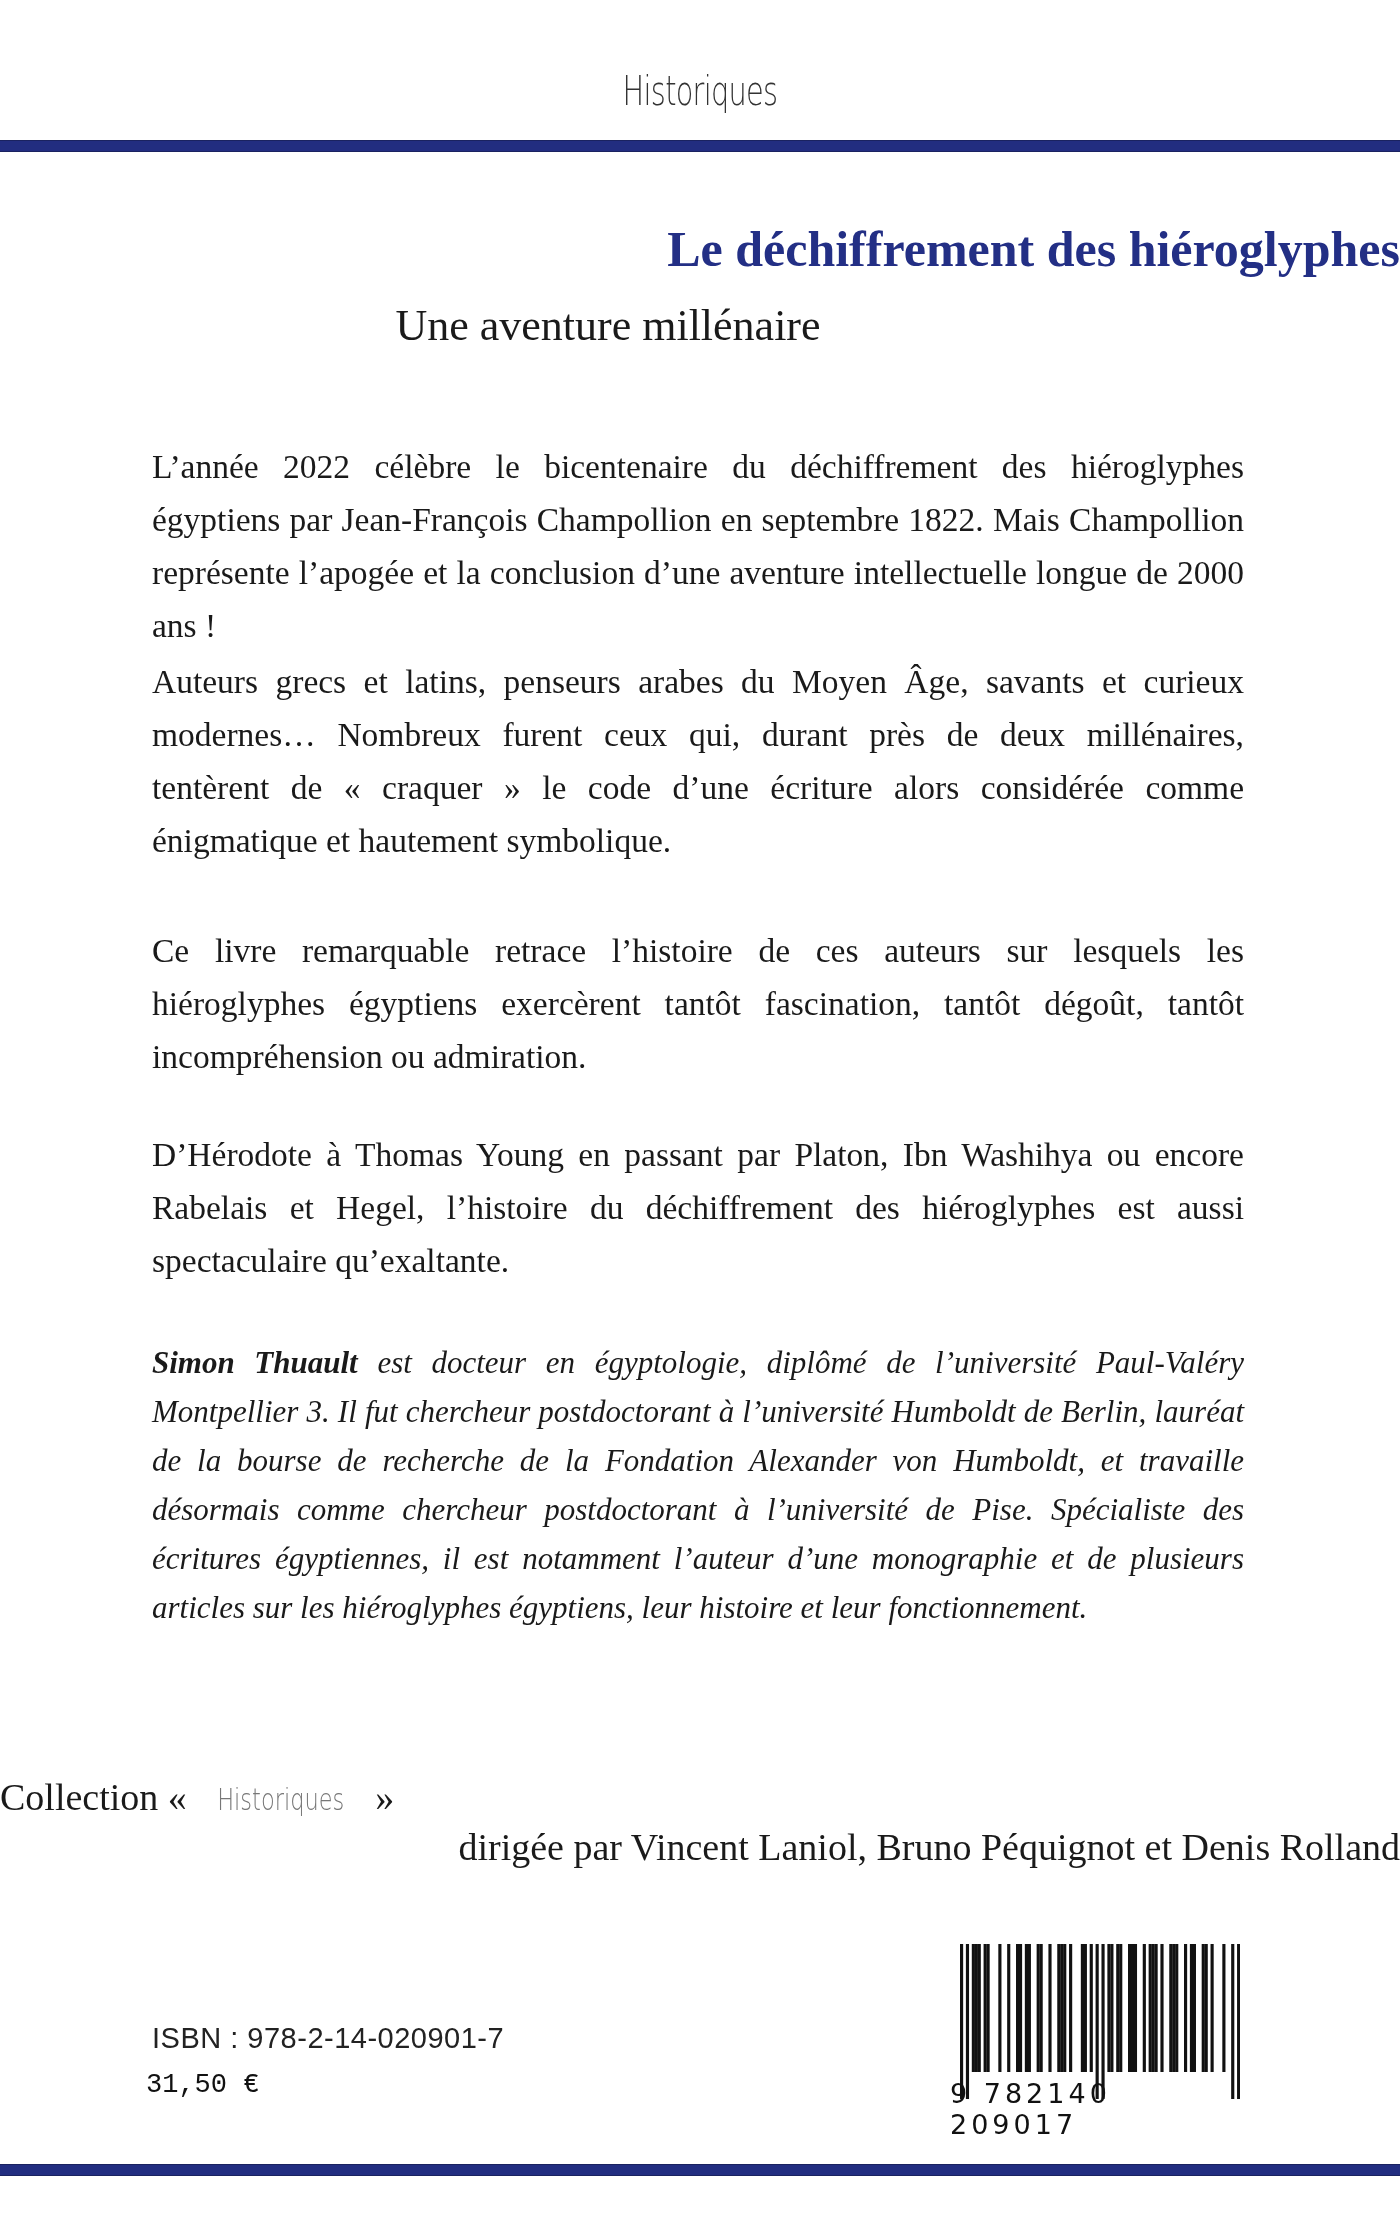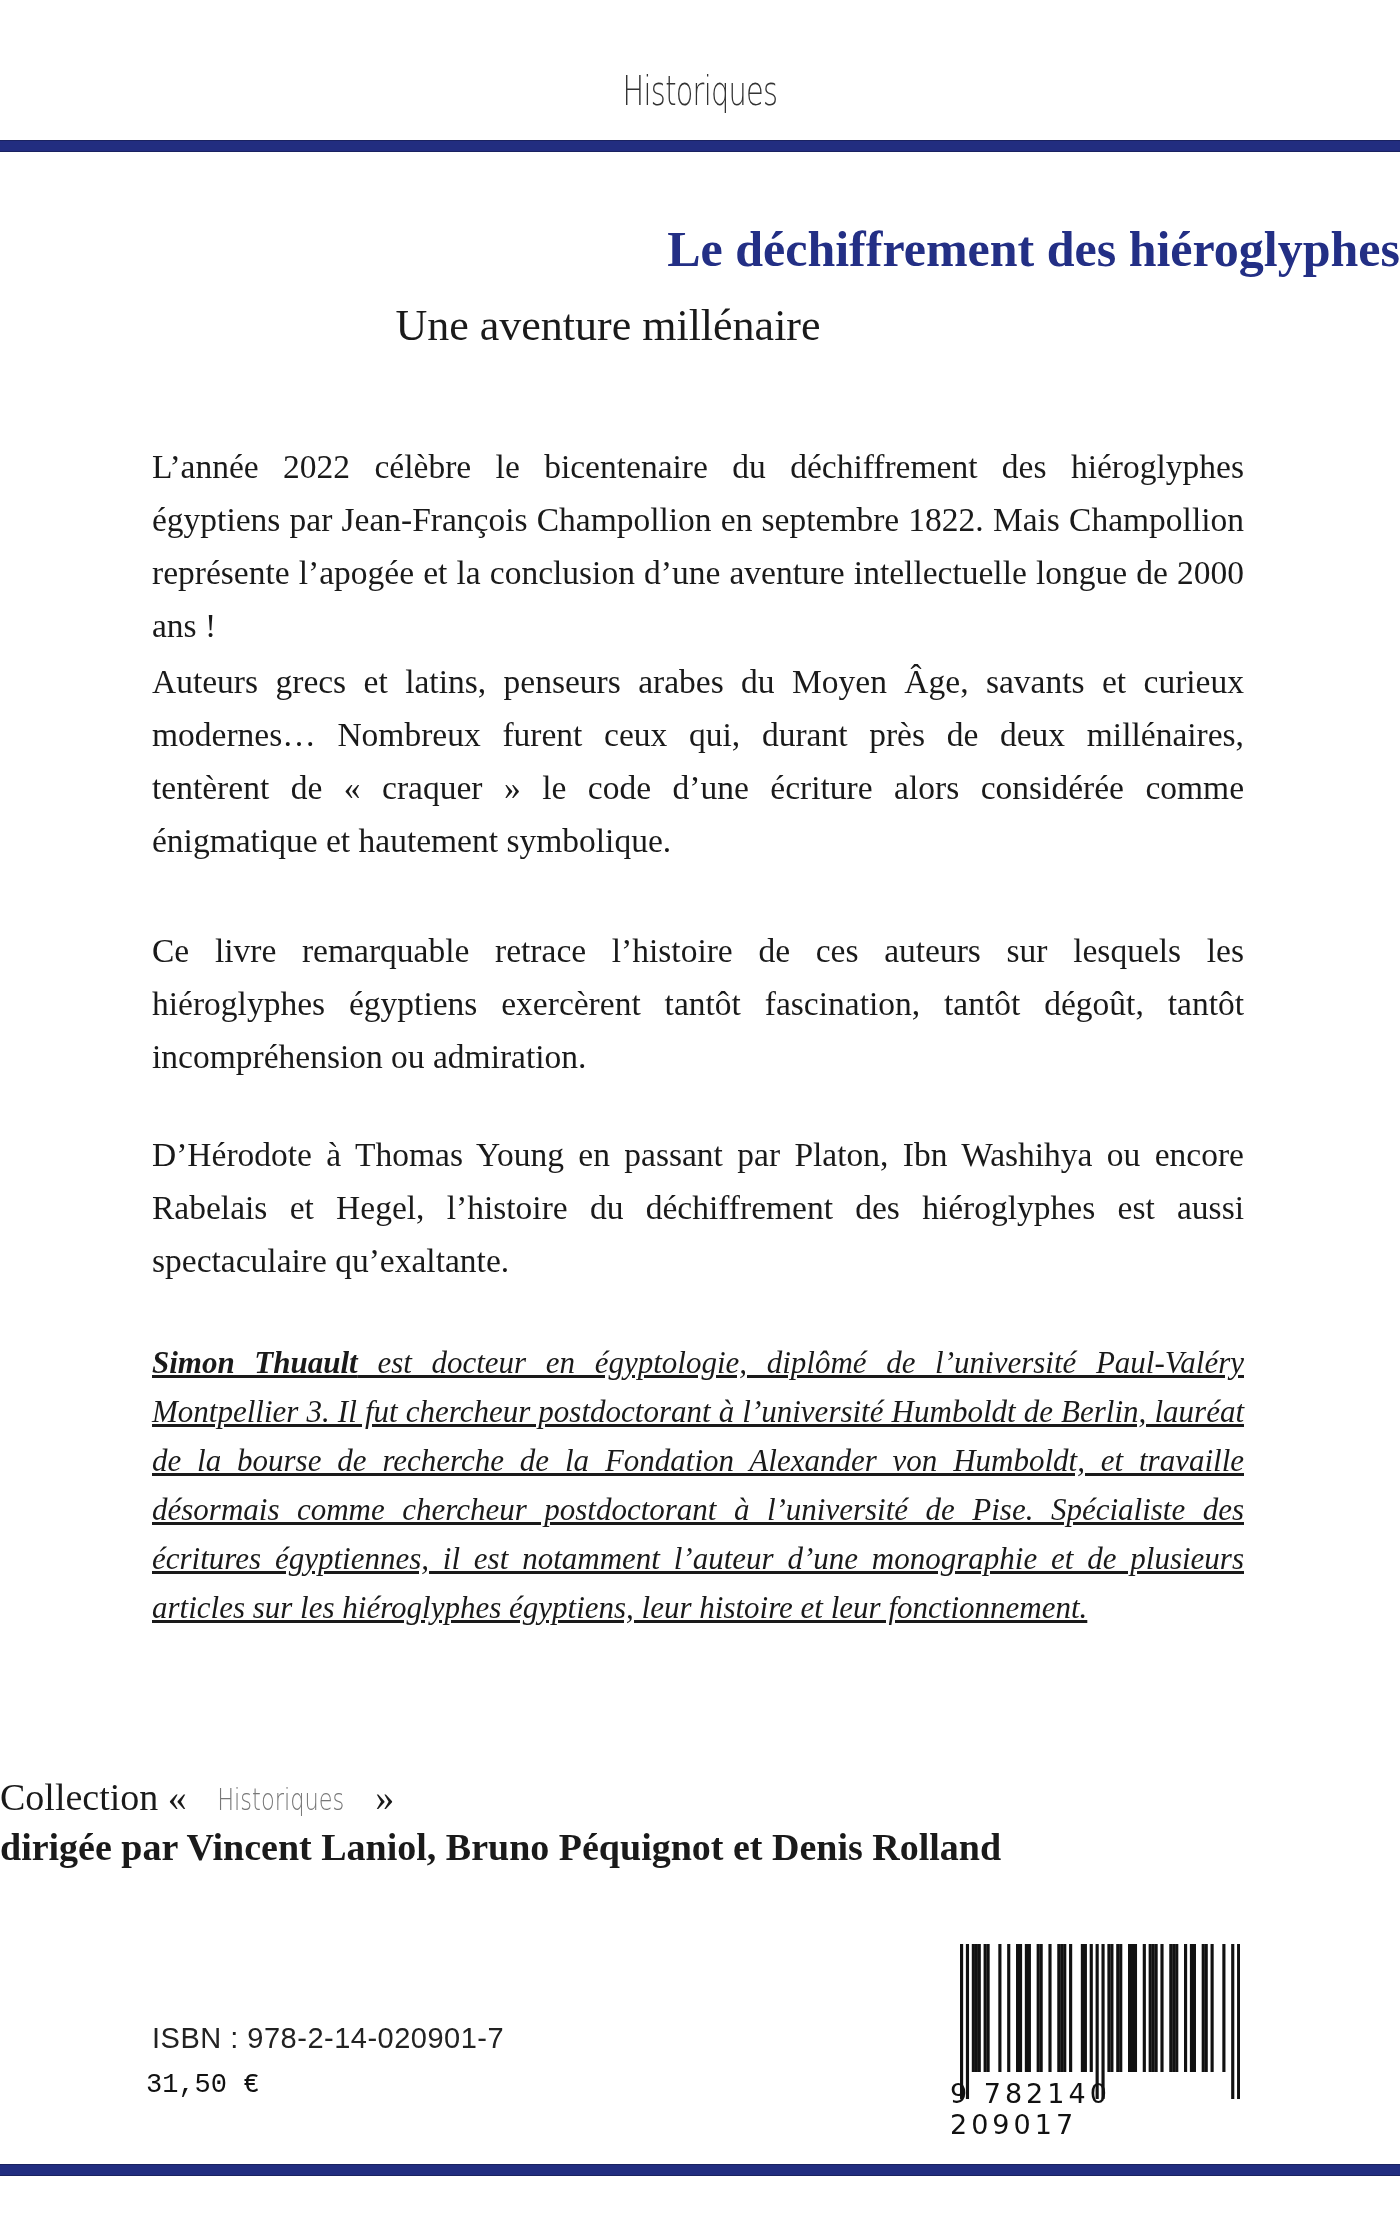--- a/index.html
+++ b/index.html
@@ -17,28 +17,28 @@
            font-size:50px; font-weight:bold; color:#232f85; letter-spacing:0px; }
   .subtitle { position:absolute; top:300px; left:0; width:1216px; text-align:center;
            font-size:44px; color:#1a1a1a; }
   .para { position:absolute; left:152px; width:1092px; font-size:33.5px; line-height:53px;
           text-align:justify; text-align-last:left; }
   .p1 { top:392px;margin-top:48px; }
   .p2 { top:655px; }
   .p3 { top:892px;margin-top:32px; }
   .p4 { top:1128px; }
   .bio { position:absolute; left:152px; top:1338px; width:1092px; font-size:31px;
-         line-height:49px; font-style:italic; text-align:justify; text-align-last:left;text-decoration:underline; }
+         line-height:49px; font-style:italic; text-align:justify; text-align-last:left; }
   .bio b { font-weight:bold; }
   .collection { position:absolute; top:1775px; left:0; width:1400px; 
          font-size:38px; }
   .collection .logo { font-family:"DejaVu Sans", "Liberation Sans", sans-serif; font-weight:200;
          color:#777; font-size:30px; display:inline-block; transform:scaleX(0.75); }
-  .directors { position:absolute; top:1825px; left:0; width:1400px; text-align:left;
-         font-size:38px;font-weight:bold; }
+  .directors { position:absolute; top:1825px; left:0; width:1400px; text-align:right;
+         font-size:38px; }
   .isbn { position:absolute; left:152px; top:2022px; font-family:"Liberation Sans", sans-serif;
           font-size:29px; color:#222; letter-spacing:0.5px; }
   .price { position:absolute; left:146px; top:2070px; font-family:Liberation Mono, monospace;
           font-size:27px; color:#111; }
   .barcode { position:absolute; left:960px; top:1944px; width:280px; height:155px; }
   .barcode svg { display:block; }
   .barcode-digits { position:absolute; left:950px; top:2078px; width:300px;
           font-family:"DejaVu Sans", "Liberation Sans", sans-serif; font-size:27px;
           letter-spacing:4px; color:#111; }
 </style>

